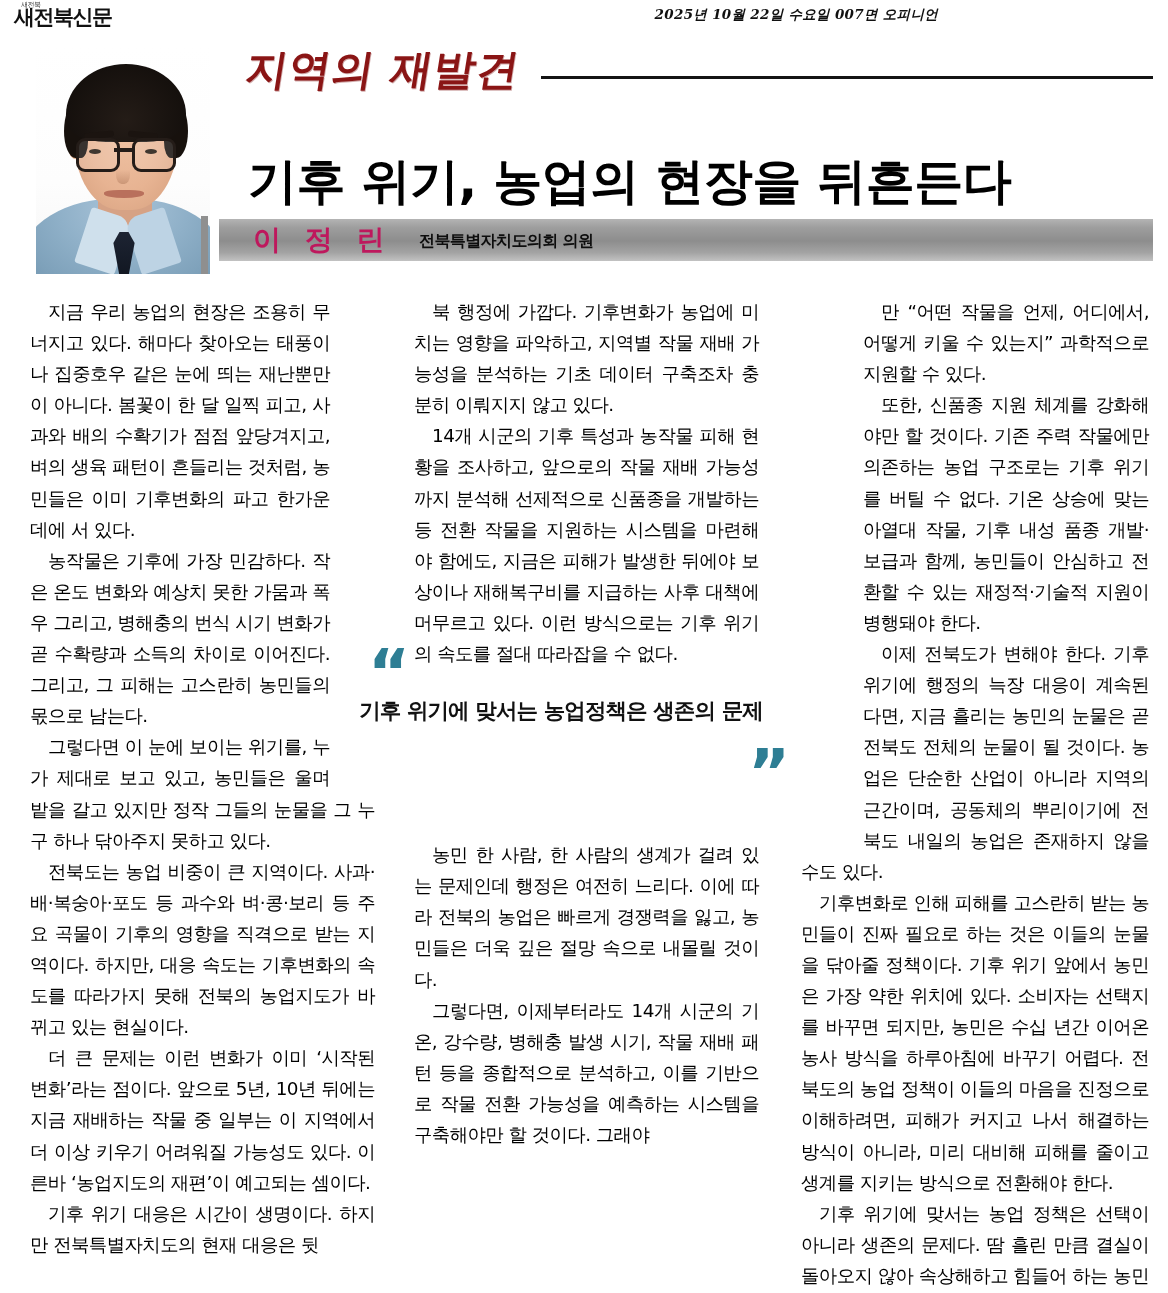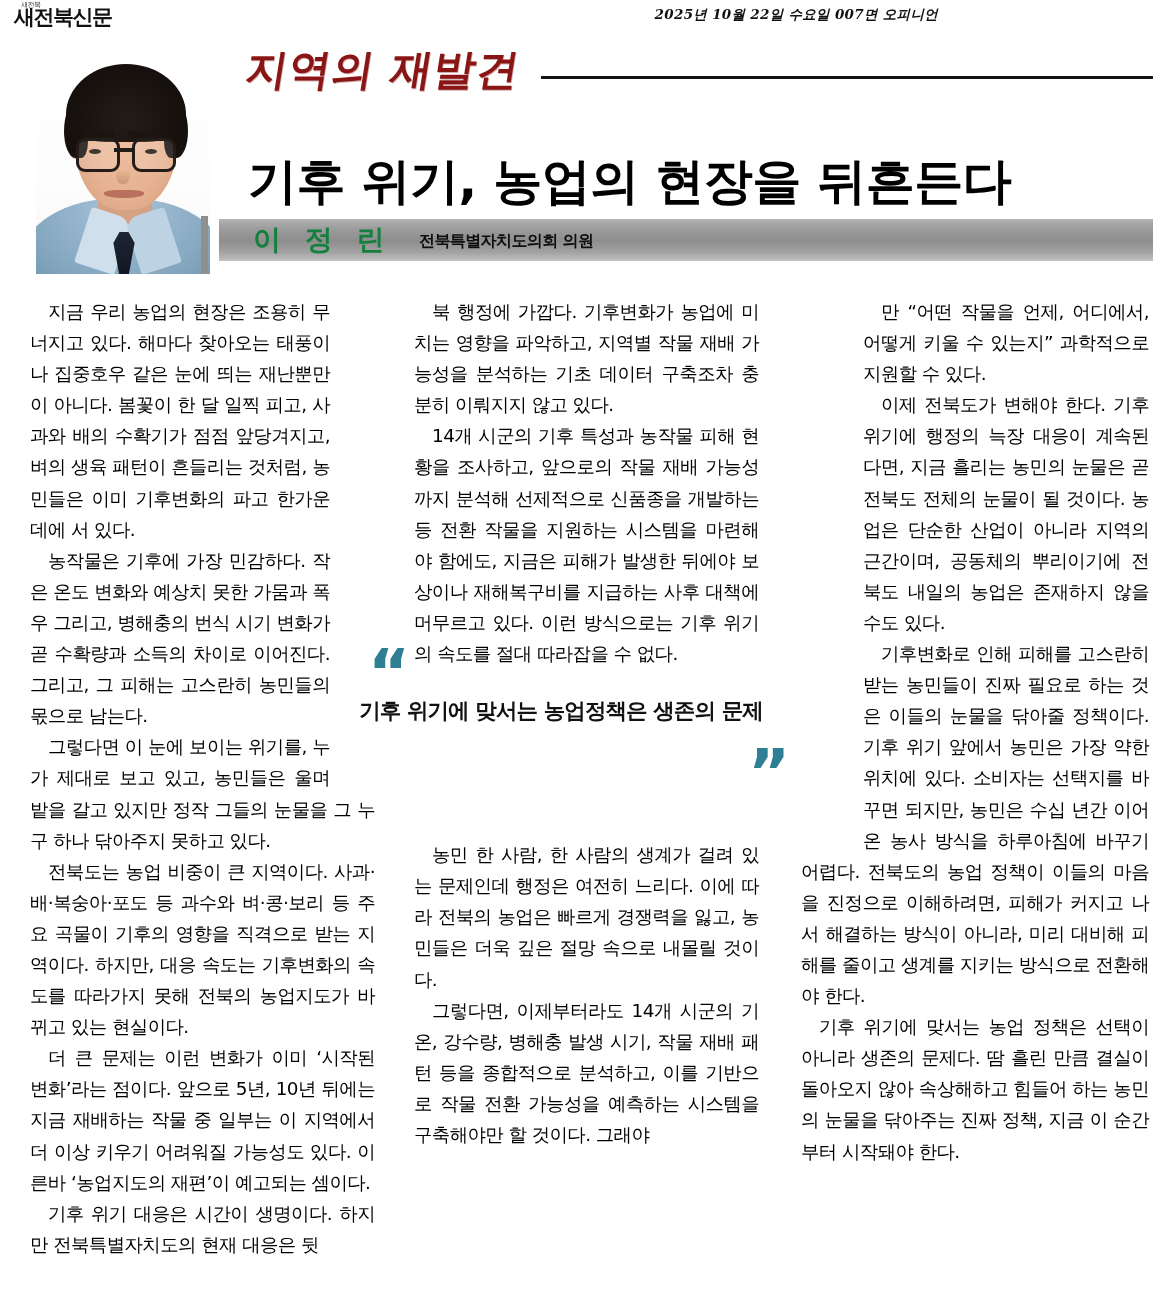--- a/index.html
+++ b/index.html
@@ -235,21 +235,21 @@
     height: 42px;
     background: linear-gradient(180deg,#b4b4b4 0%,#9e9e9e 20%,#8d8d8d 52%,#a3a3a3 80%,#c2c2c2 100%);
   }
   #byline-name {
     position: absolute;
     left: 253px;
     top: 224px;
     font-size: 28px;
     font-weight: 700;
     letter-spacing: 7px;
-    color: #15803d;
+    color: #be185d;
     font-family: "DejaVu Sans", "Liberation Sans", sans-serif;
     white-space: nowrap;
     line-height: 32px;
   }
   #byline-title {
     position: absolute;
     left: 419px;
     top: 231px;
     font-size: 16px;
     font-weight: 700;
@@ -399,20 +399,21 @@
   <p>북 행정에 가깝다. 기후변화가 농업에 미치는 영향을 파악하고, 지역별 작물 재배 가능성을 분석하는 기초 데이터 구축조차 충분히 이뤄지지 않고 있다.</p>
   <p>14개 시군의 기후 특성과 농작물 피해 현황을 조사하고, 앞으로의 작물 재배 가능성까지 분석해 선제적으로 신품종을 개발하는 등 전환 작물을 지원하는 시스템을 마련해야 함에도, 지금은 피해가 발생한 뒤에야 보상이나 재해복구비를 지급하는 사후 대책에 머무르고 있다. 이런 방식으로는 기후 위기의 속도를 절대 따라잡을 수 없다.</p>
   <div style="height:170px;"></div>
   <p>농민 한 사람, 한 사람의 생계가 걸려 있는 문제인데 행정은 여전히 느리다. 이에 따라 전북의 농업은 빠르게 경쟁력을 잃고, 농민들은 더욱 깊은 절망 속으로 내몰릴 것이다.</p>
   <p>그렇다면, 이제부터라도 14개 시군의 기온, 강수량, 병해충 발생 시기, 작물 재배 패턴 등을 종합적으로 분석하고, 이를 기반으로 작물 전환 가능성을 예측하는 시스템을 구축해야만 할 것이다. 그래야</p>
 </div>
 
 <div class="col" id="col3">
   <div class="float-q-left" style="margin-top:336px;"></div>
   <p>만 “어떤 작물을 언제, 어디에서, 어떻게 키울 수 있는지” 과학적으로 지원할 수 있다.</p>
+  <p>또한, 신품종 지원 체계를 강화해야만 할 것이다. 기존 주력 작물에만 의존하는 농업 구조로는 기후 위기를 버틸 수 없다. 기온 상승에 맞는 아열대 작물, 기후 내성 품종 개발·보급과 함께, 농민들이 안심하고 전환할 수 있는 재정적·기술적 지원이 병행돼야 한다.</p>
   <p>이제 전북도가 변해야 한다. 기후 위기에 행정의 늑장 대응이 계속된다면, 지금 흘리는 농민의 눈물은 곧 전북도 전체의 눈물이 될 것이다. 농업은 단순한 산업이 아니라 지역의 근간이며, 공동체의 뿌리이기에 전북도 내일의 농업은 존재하지 않을 수도 있다.</p>
   <p>기후변화로 인해 피해를 고스란히 받는 농민들이 진짜 필요로 하는 것은 이들의 눈물을 닦아줄 정책이다. 기후 위기 앞에서 농민은 가장 약한 위치에 있다. 소비자는 선택지를 바꾸면 되지만, 농민은 수십 년간 이어온 농사 방식을 하루아침에 바꾸기 어렵다. 전북도의 농업 정책이 이들의 마음을 진정으로 이해하려면, 피해가 커지고 나서 해결하는 방식이 아니라, 미리 대비해 피해를 줄이고 생계를 지키는 방식으로 전환해야 한다.</p>
   <p>기후 위기에 맞서는 농업 정책은 선택이 아니라 생존의 문제다. 땀 흘린 만큼 결실이 돌아오지 않아 속상해하고 힘들어 하는 농민의 눈물을 닦아주는 진짜 정책, 지금 이 순간부터 시작돼야 한다.</p>
 </div>
 
 <div id="pullquote">
   <div id="pq-open">“</div>
   <div class="pq-line" id="pq-line1">기후 위기에 맞서는 농업정책은 생존의 문제</div>
   <div id="pq-close">”</div>
 </div>

